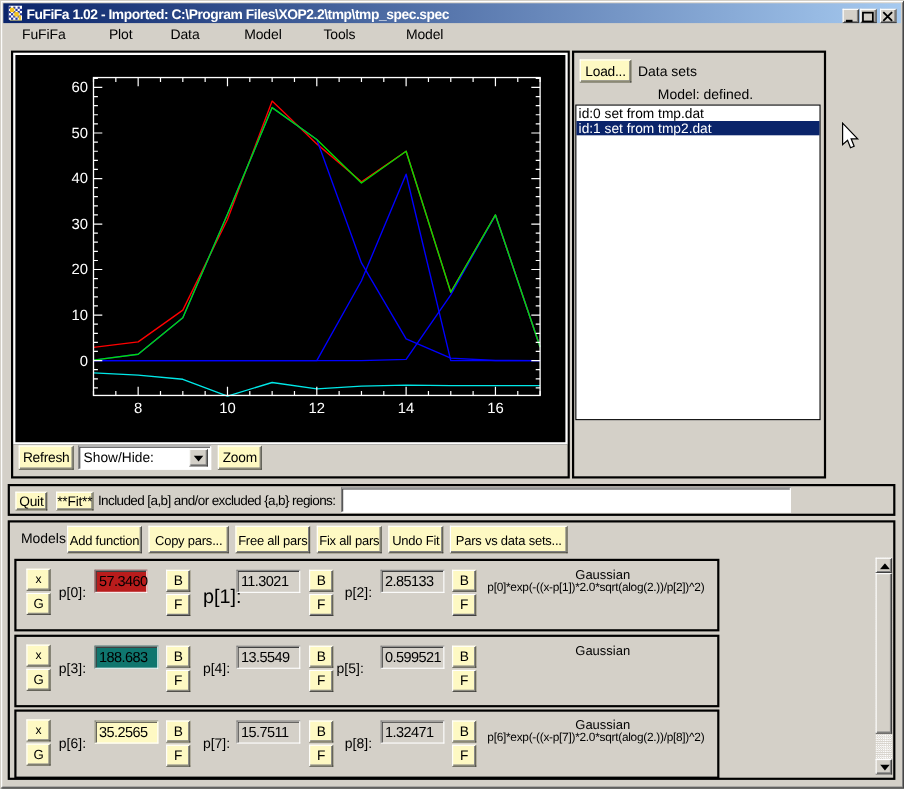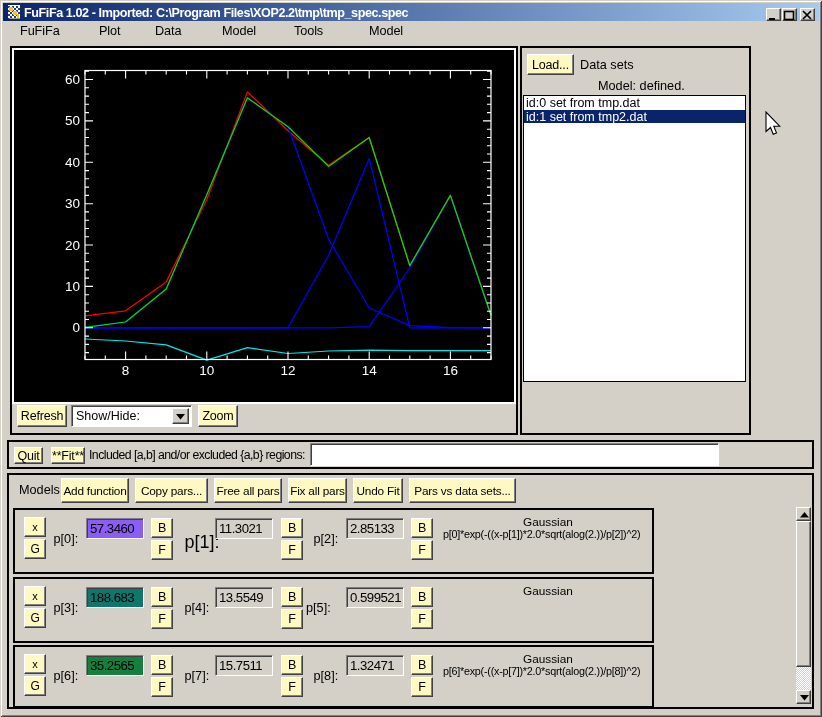--- a/index.html
+++ b/index.html
@@ -138,21 +138,21 @@
 <div class="btn" style="left:135px;top:478px;width:73px;height:25px;font-size:11.8px">Copy pars...</div>
 <div class="btn" style="left:214px;top:478px;width:68px;height:25px;font-size:11.8px">Free all pars</div>
 <div class="btn" style="left:288px;top:478px;width:59px;height:25px;font-size:11.8px">Fix all pars</div>
 <div class="btn" style="left:353px;top:478px;width:50px;height:25px;font-size:11.8px">Undo Fit</div>
 <div class="btn" style="left:409px;top:478px;width:107px;height:25px;font-size:11.8px">Pars vs data sets...</div>
 
 <div class="frame" style="left:13px;top:508px;width:641px;height:66px">
 <div class="btn" style="left:9px;top:7px;width:22px;height:20px;font-size:11px">x</div>
     <div class="btn" style="left:9px;top:29px;width:22px;height:20px;font-size:12px">G</div>
     <span class="lbl" style="left:38.5px;top:22px;font-size:12.7px">p[0]:</span>
-    <div class="sunken abs" style="left:71px;top:8px;width:58px;height:21px;font-size:13.2px;background:#8b5cf6;letter-spacing:-0.5px">
+    <div class="sunken abs" style="left:71px;top:8px;width:48px;height:21px;font-size:13.2px;background:#b91c1c;letter-spacing:-0.5px">
       <span class="abs" style="left:3px;top:1.5px">57.3460</span>
     </div>
     <div class="btn" style="left:136px;top:8px;width:22px;height:20px">B</div>
     <div class="btn" style="left:136px;top:30px;width:22px;height:20px">F</div>
     <span class="lbl" style="left:169.5px;top:22px;font-size:18px">p[1]:</span>
     <div class="sunken abs" style="left:200px;top:8px;width:58px;height:21px;font-size:13.2px;background:#d4d0c8;letter-spacing:-0.5px">
       <span class="abs" style="left:3px;top:1.5px">11.3021</span>
     </div>
     <div class="btn" style="left:266px;top:8px;width:22px;height:20px">B</div>
     <div class="btn" style="left:266px;top:30px;width:22px;height:20px">F</div>
@@ -185,21 +185,21 @@
       <span class="abs" style="left:3px;top:1.5px">0.599521</span>
     </div>
     <div class="btn" style="left:396px;top:8px;width:22px;height:20px">B</div>
     <div class="btn" style="left:396px;top:30px;width:22px;height:20px">F</div>
     <span class="lbl" style="left:508px;top:5px;font-size:11.8px">Gaussian</span>
   </div>
 <div class="frame" style="left:13px;top:645px;width:641px;height:63px">
 <div class="btn" style="left:9px;top:7px;width:22px;height:20px;font-size:11px">x</div>
     <div class="btn" style="left:9px;top:29px;width:22px;height:20px;font-size:12px">G</div>
     <span class="lbl" style="left:38.5px;top:22px;font-size:12.7px">p[6]:</span>
-    <div class="sunken abs" style="left:71px;top:8px;width:58px;height:21px;font-size:13.2px;background:#15803d;letter-spacing:-0.5px">
+    <div class="sunken abs" style="left:71px;top:8px;width:58px;height:21px;font-size:13.2px;background:#fef9c3;letter-spacing:-0.5px">
       <span class="abs" style="left:3px;top:1.5px">35.2565</span>
     </div>
     <div class="btn" style="left:136px;top:8px;width:22px;height:20px">B</div>
     <div class="btn" style="left:136px;top:30px;width:22px;height:20px">F</div>
     <span class="lbl" style="left:169.5px;top:22px;font-size:12.7px">p[7]:</span>
     <div class="sunken abs" style="left:200px;top:8px;width:58px;height:21px;font-size:13.2px;background:#d4d0c8;letter-spacing:-0.5px">
       <span class="abs" style="left:3px;top:1.5px">15.7511</span>
     </div>
     <div class="btn" style="left:266px;top:8px;width:22px;height:20px">B</div>
     <div class="btn" style="left:266px;top:30px;width:22px;height:20px">F</div>

